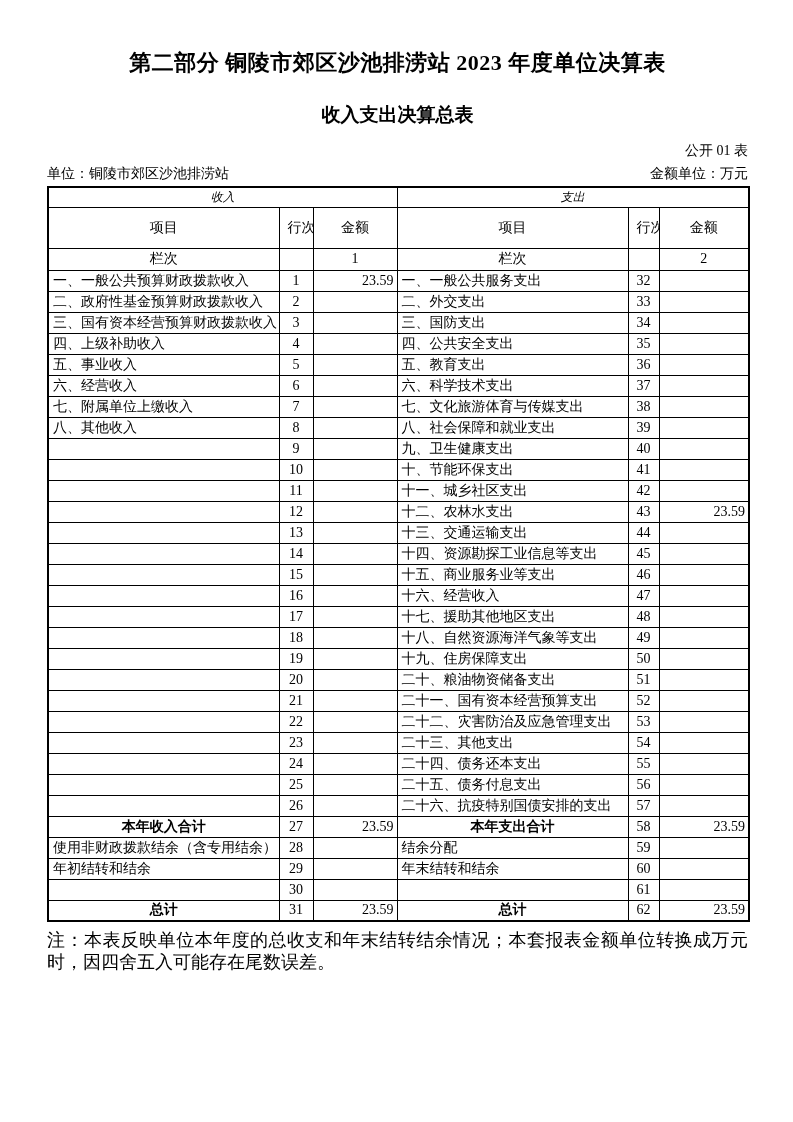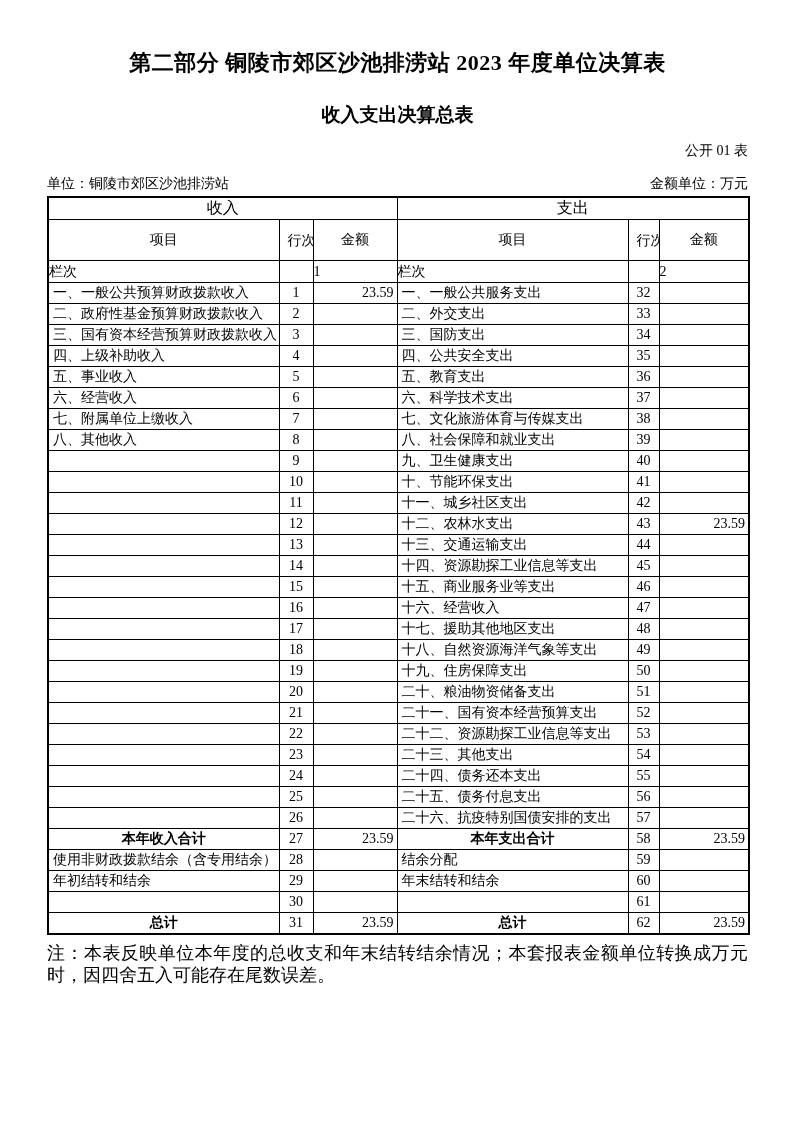--- a/index.html
+++ b/index.html
@@ -35,40 +35,40 @@
     text-align: right;
     font-size: 14px;
     line-height: 19px;
     margin-top: 13px;
   }
   .meta-line {
     display: flex;
     justify-content: space-between;
     font-size: 14px;
     line-height: 19px;
-    margin-top: 14px;
+    margin-top: 4px;
     margin-bottom: 3px;
   }
   table.budget {
     width: 701px;
     border-collapse: collapse;
     table-layout: fixed;
     border: 2px solid #000;
   }
   table.budget th, table.budget td {
     border: 1px solid #000;
     font-weight: normal;
     font-size: 14px;
     overflow: hidden;
     white-space: nowrap;
   }
-  tr.hdr-section th { height: 20px; font-size: 16px; }
+  tr.hdr-section th { height: 20px; font-size: 12px; font-style: italic; }
   tr.hdr-cols th { height: 41px; text-align: center; vertical-align: middle; }
   th.rowno-hd { white-space: normal; word-break: break-all; line-height: 17px; padding: 0 8px; margin-left: 25px; }
-  tr.hdr-lanci td { height: 22px; }
+  tr.hdr-lanci td { height: 22px; text-align: center; }
   tbody td { height: 21px; vertical-align: middle; }
   td.item { text-align: left; padding-left: 4px; }
   td.item.sum { text-align: center; font-weight: bold; padding-left: 0; }
   td.rowno { text-align: center; }
   td.amount { text-align: right; padding-right: 3px; font-size: 11px; }
   .note {
     font-size: 18px;
     line-height: 22px;
     margin-top: 7px;
     text-align: justify;
@@ -287,21 +287,21 @@
           <td class="rowno">21</td>
           <td class="amount"></td>
           <td class="item">二十一、国有资本经营预算支出</td>
           <td class="rowno">52</td>
           <td class="amount"></td>
         </tr>
         <tr>
           <td class="item"></td>
           <td class="rowno">22</td>
           <td class="amount"></td>
-          <td class="item">二十二、资源勘探工业信息等支出</td>
+          <td class="item">二十二、灾害防治及应急管理支出</td>
           <td class="rowno">53</td>
           <td class="amount"></td>
         </tr>
         <tr>
           <td class="item"></td>
           <td class="rowno">23</td>
           <td class="amount"></td>
           <td class="item">二十三、其他支出</td>
           <td class="rowno">54</td>
           <td class="amount"></td>

